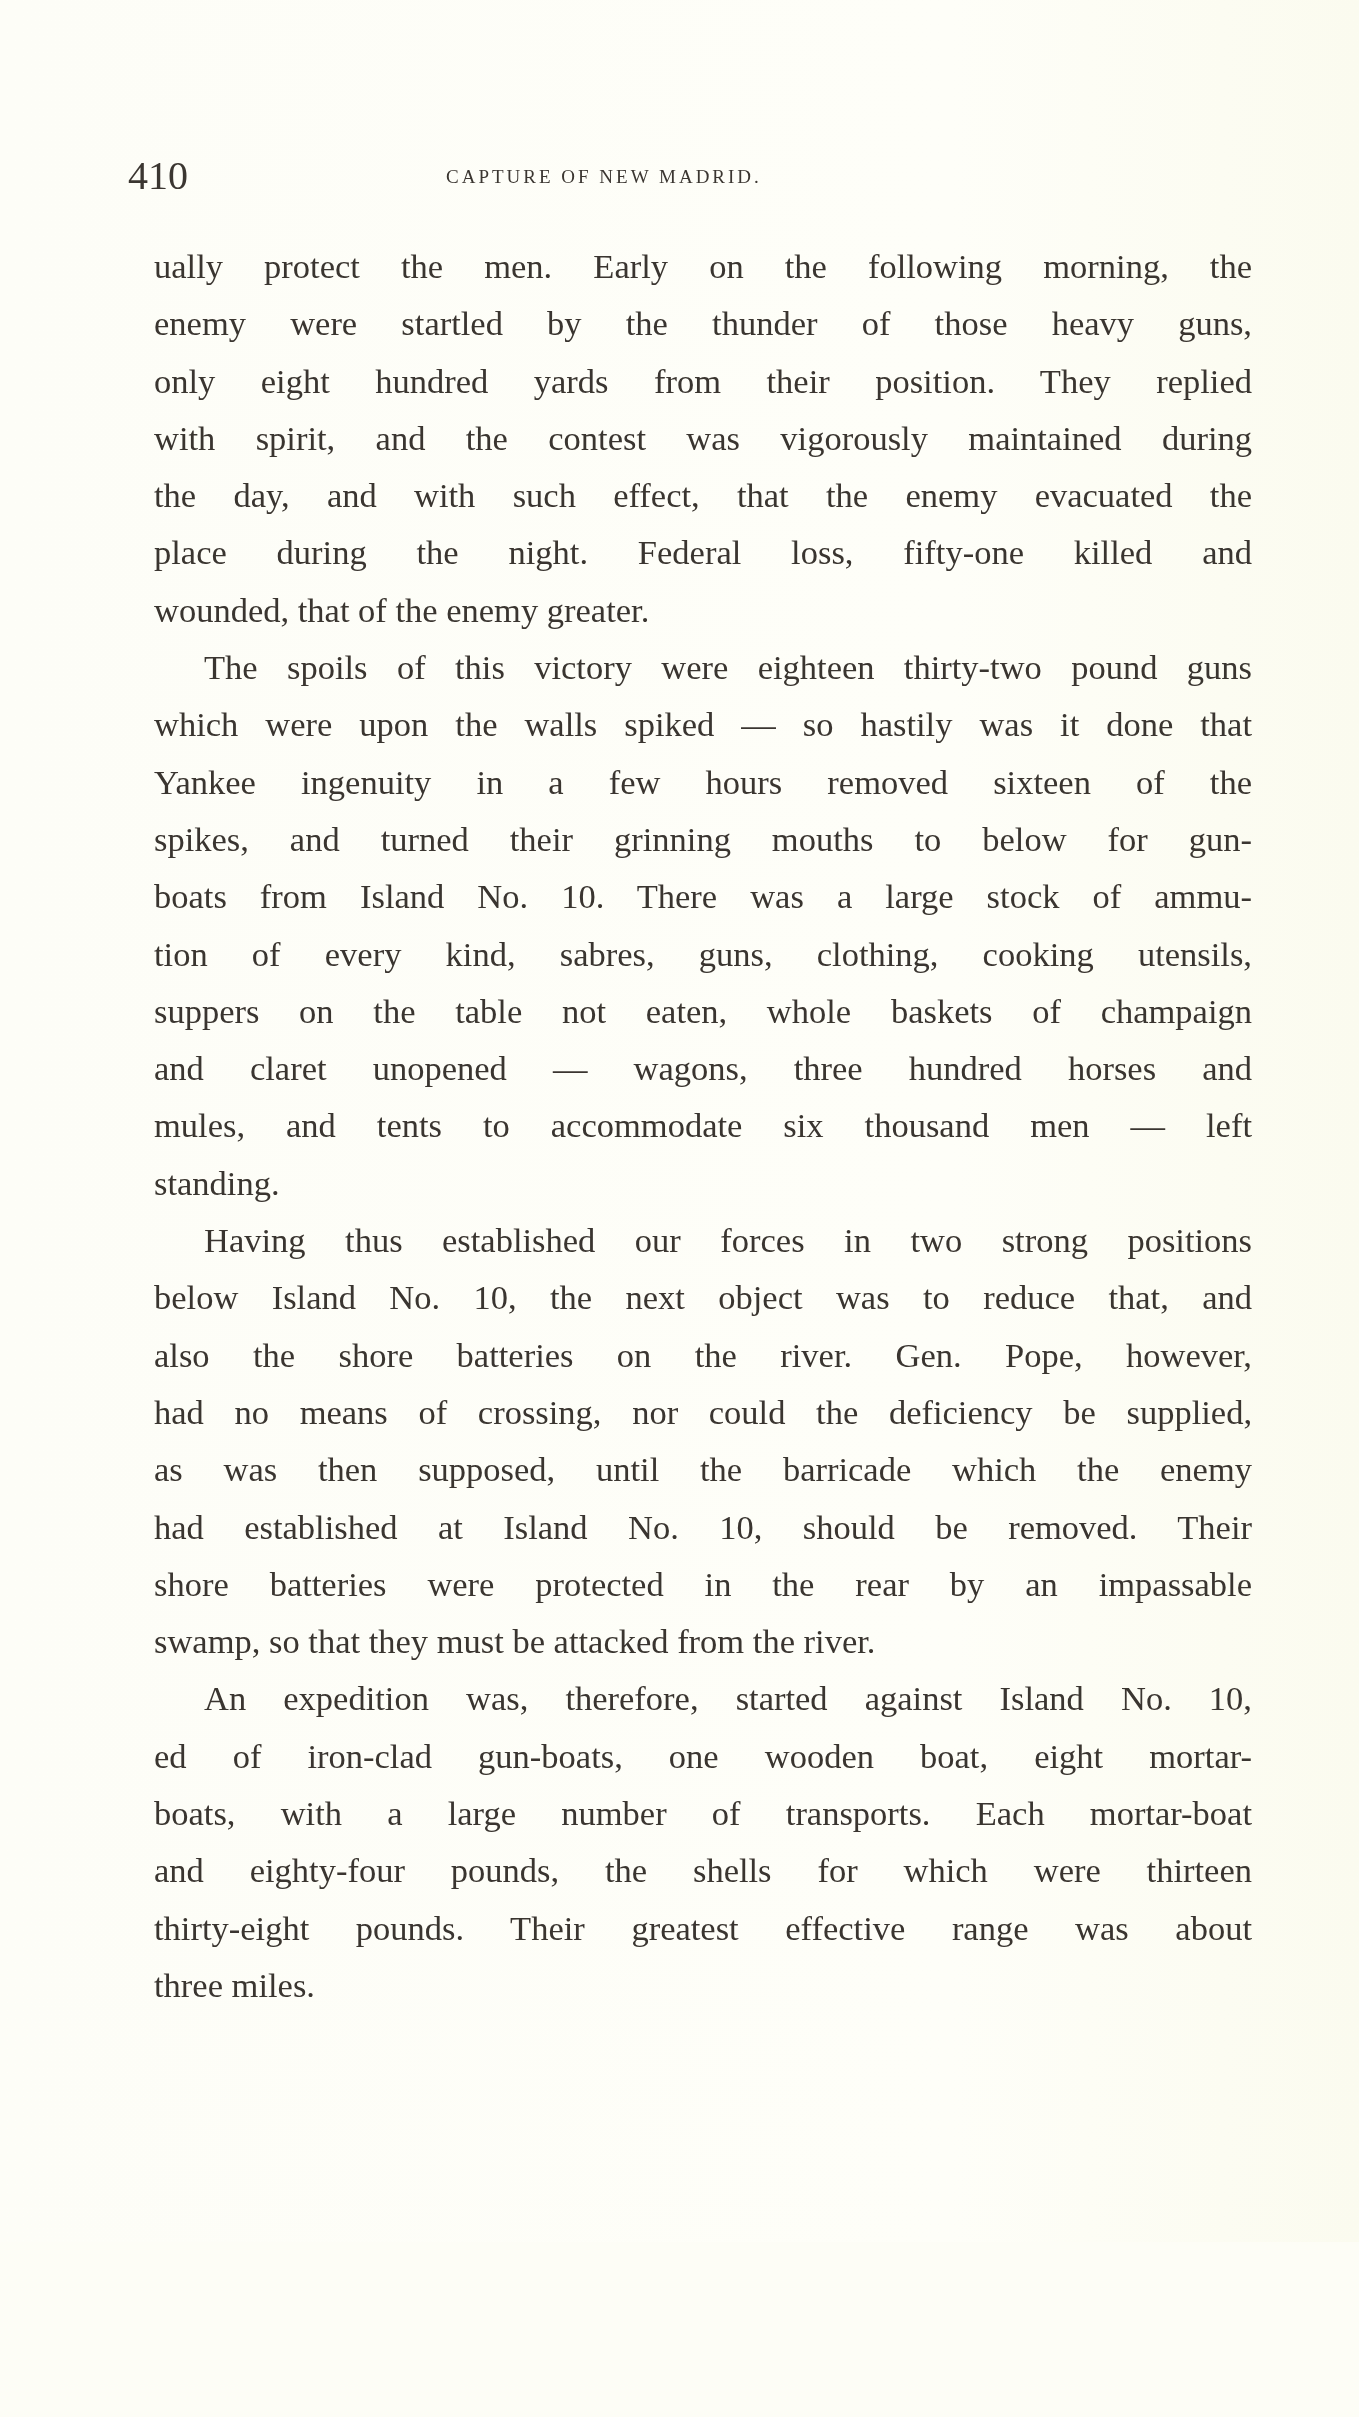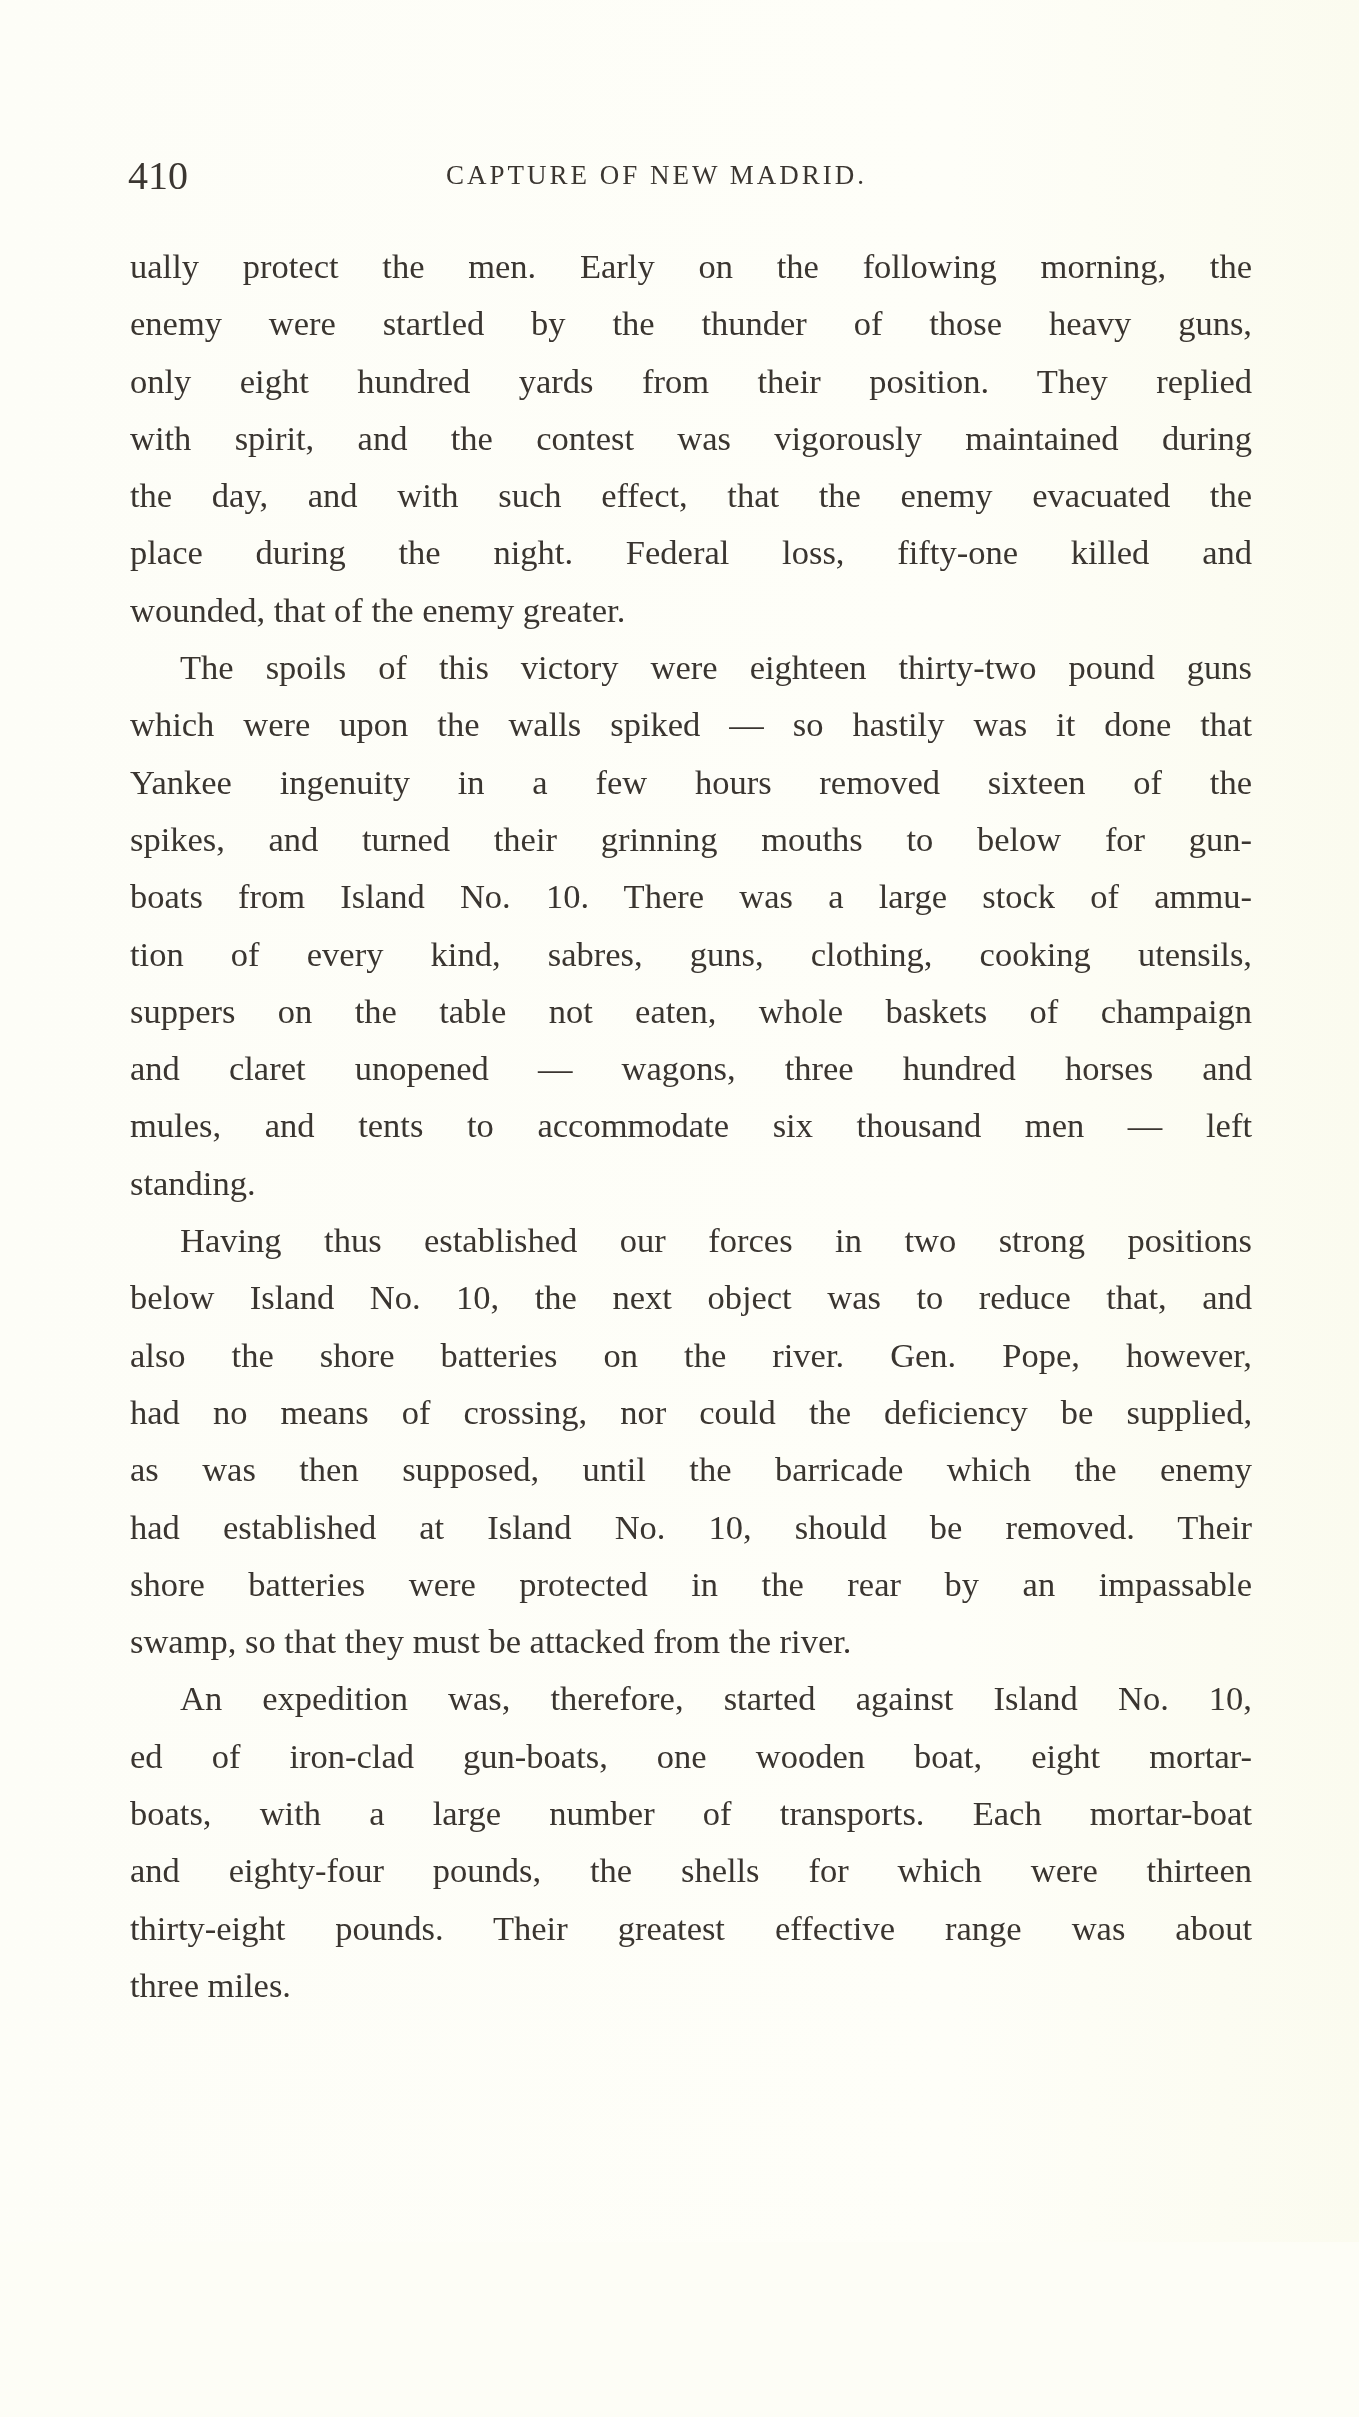--- a/index.html
+++ b/index.html
@@ -34,22 +34,22 @@
       position: absolute;
       left: 0;
       top: 0;
       font-size: 40px;
       letter-spacing: 0px;
       color: #3b3631;
     }
     .header-title {
       position: absolute;
       left: 318px;
-      top: 8px;
-      font-size: 27px;
+      top: 14px;
+      font-size: 19px;
       letter-spacing: 3px;
       color: #3b3631;
     }
     .body-text {
       position: absolute;
       left: 130px;
       top: 238px;
       width: 1122px;
       font-size: 34.5px;
       line-height: 57.3px;
@@ -60,20 +60,21 @@
       margin: 0;
       text-align: justify;
       text-align-last: left;
     }
     .line {
       display: block;
       text-align: justify;
       text-align-last: justify;
       white-space: nowrap;
       height: 57.3px;
+      margin-left: 24px;
     }
     .line.last {
       text-align-last: left;
     }
   </style>
 </head>
 <body>
 
 <div class="page">
 

